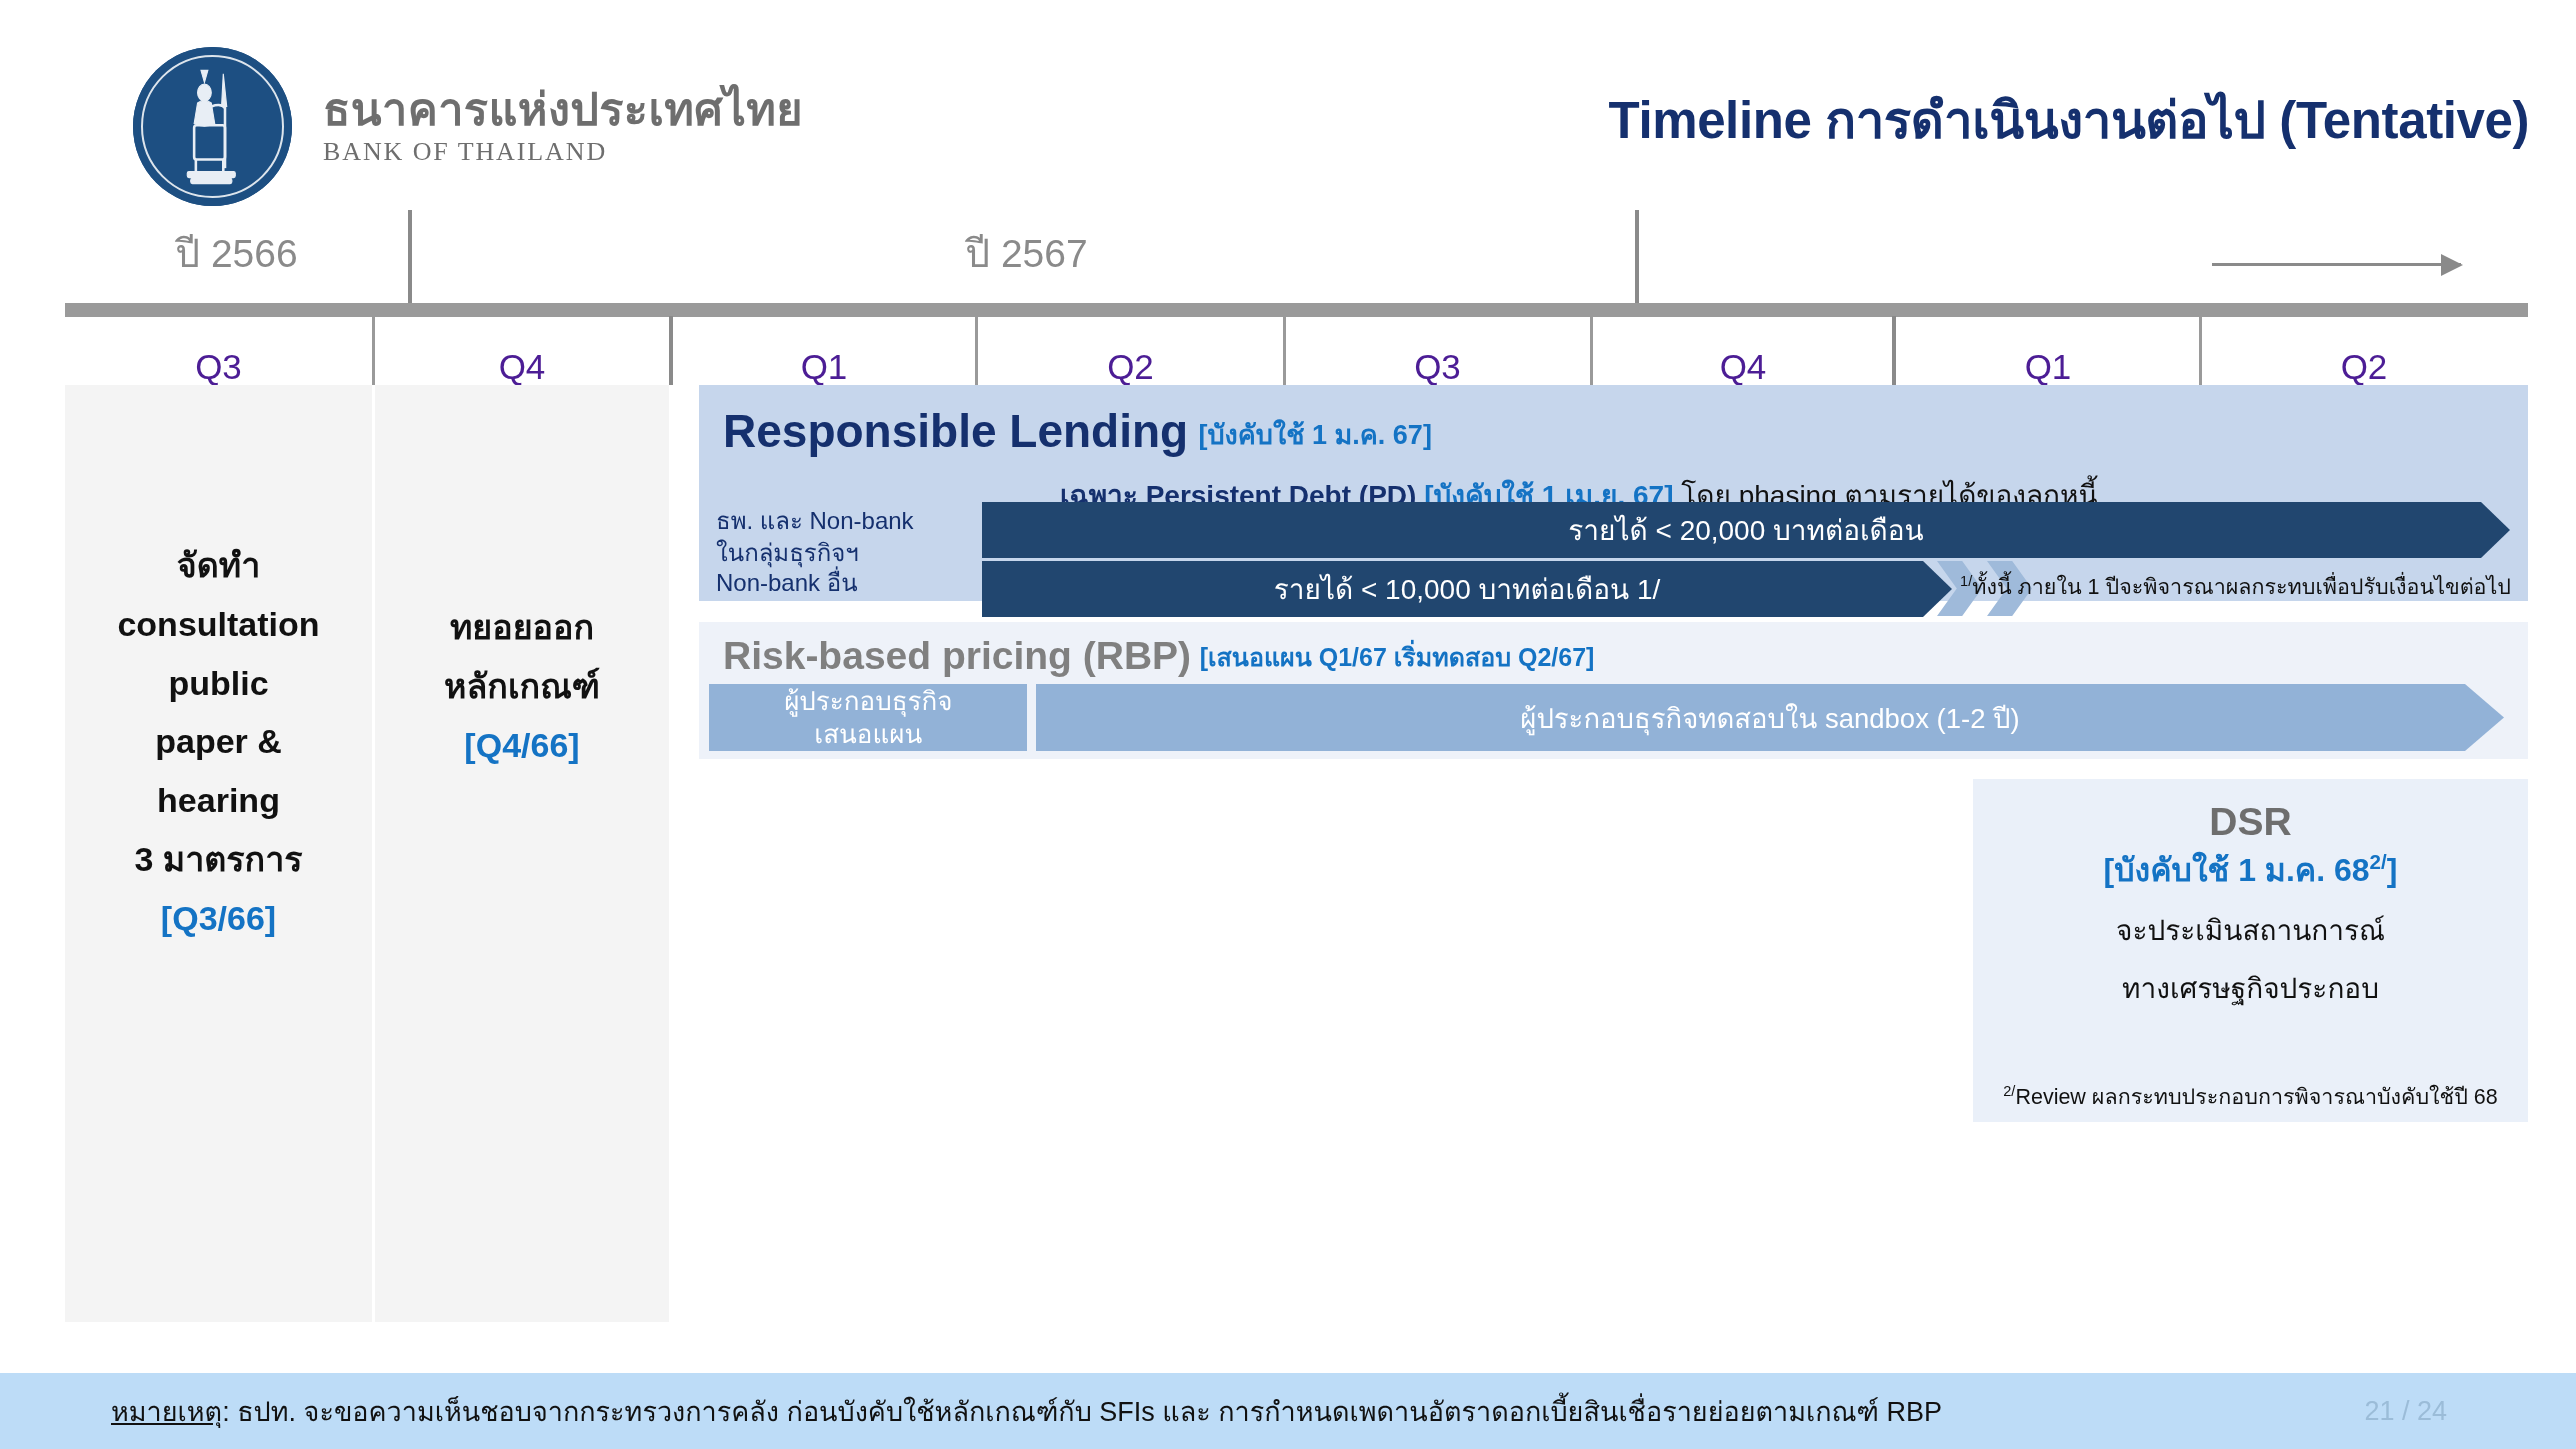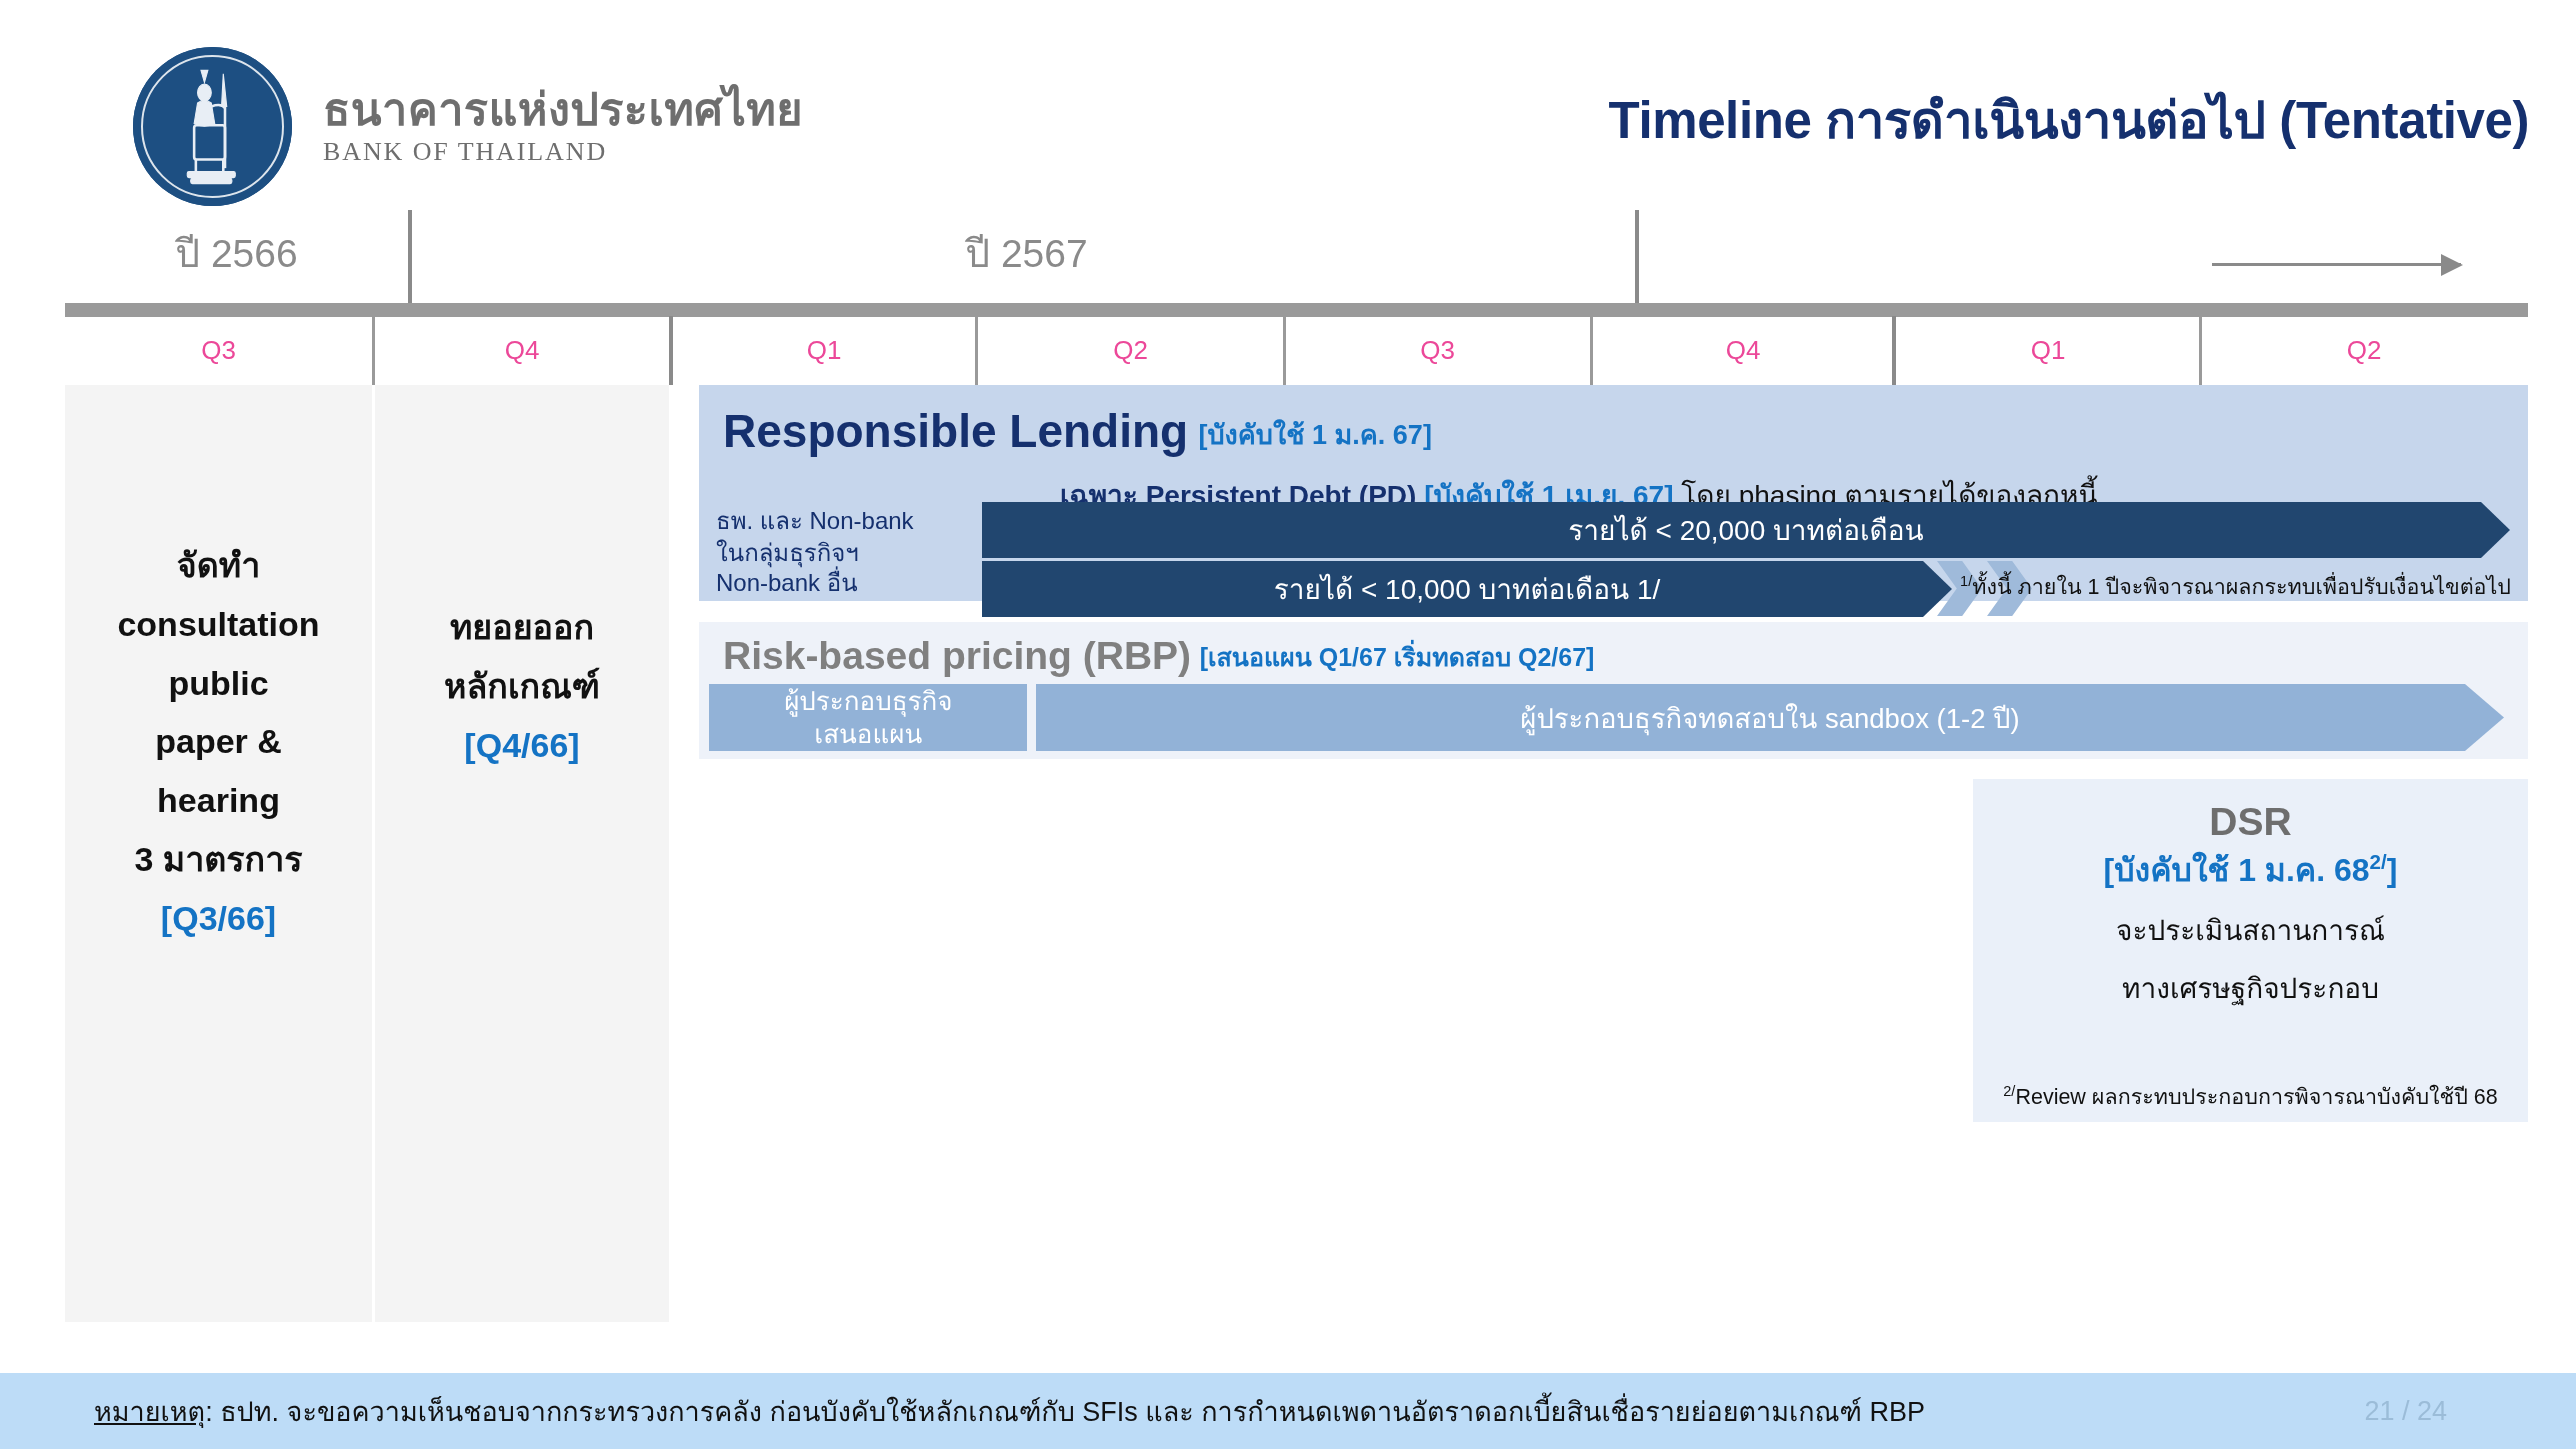--- a/index.html
+++ b/index.html
@@ -29,22 +29,22 @@
   .year-label { position:absolute; top:12px; font-size:39px; color:#8a8a8a; font-weight:500;
                 text-align:center; white-space:nowrap; }
   .year-div { position:absolute; top:0; width:4.3px; background:#8a8a8a; height:93px; }
   #year-arrow { position:absolute; top:53px; height:3.4px; background:#8a8a8a; }
   #year-arrow:after { content:""; position:absolute; right:-1.7px; top:-9.4px;
         border-left:22px solid #8a8a8a; border-top:11px solid transparent; border-bottom:11px solid transparent; }
 
   #qbar { position:absolute; top:93px; left:0; width:100%; height:13.7px; background:#9a9a9a; }
 
   .q-row { position:absolute; top:106px; left:0; width:100%; height:69px; }
-  .q-cell { position:absolute; top:0; height:69px; display:flex; align-items:center; justify-content:center;
-            font-size:26px; color:#ec4899; }
+  .q-cell { position:absolute; top:16px; height:69px; display:flex; align-items:center; justify-content:center;
+            font-size:35px; color:#4c1d95; }
   .q-sep { position:absolute; top:0; width:2.6px; height:69px; background:#9a9a9a; }
   .q-sep.thick { width:4.3px; background:#8a8a8a; }
 
   
   .col-grey { position:absolute; top:175px; background:#f4f4f4; height:937px; }
 
   .col-text { position:absolute; text-align:center; color:#111; font-size:34px;
               line-height:1.73; font-weight:700; }
   .qtag { color:#1473c4; font-weight:700; }
 
@@ -85,21 +85,21 @@
          text-align:center; }
   #dsr-title { margin-top:20.6px; font-size:39px; color:#6e6e6e; font-weight:bold; }
   #dsr-eff { margin-top:0; font-size:32px; color:#1473c4; font-weight:bold; }
   #dsr-eff sup { font-size:20.6px; }
   .dsr-line { margin-top:13.7px; font-size:28px; color:#111; }
   #dsr-fn { position:absolute; left:5.2px; right:5.2px; bottom:8.6px; font-size:21.5px; color:#111; white-space:nowrap; }
   #dsr-fn sup { font-size:14.6px; }
 
   
   #footer { position:absolute; left:0; bottom:0; width:2576px; height:76px; background:#bddcf7;
-            display:flex; align-items:center; }
+            display:flex; align-items:center;padding-left:17px; }
   #footer-note { margin-left:94px; font-size:27px; color:#111; white-space:nowrap; }
   #footer-note .und { text-decoration:underline; }
   #page-no { position:absolute; right:129px; font-size:27px; color:#9bbcd8; }
 </style>
 </head>
 <body>
 
 <div id="slide">
 
   <div id="logo-block">

